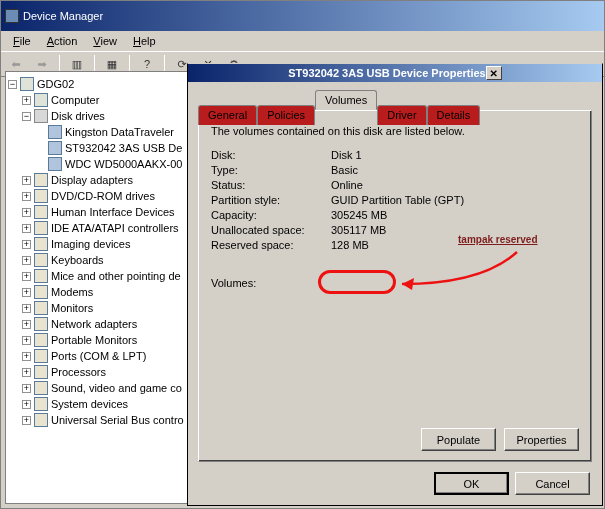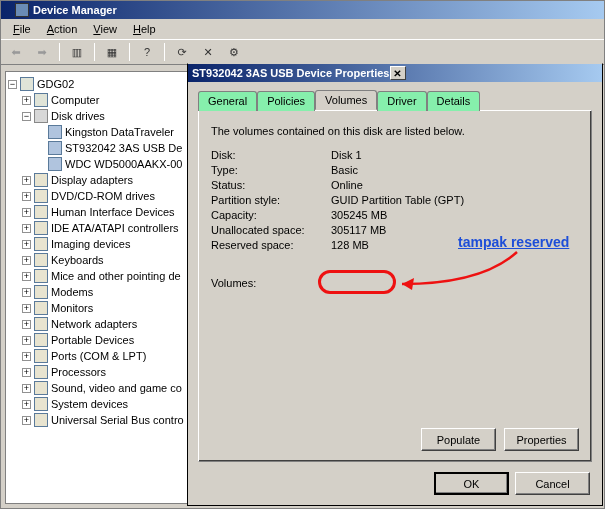--- a/index.html
+++ b/index.html
@@ -16,25 +16,25 @@
   
   .main-window {
     position: absolute;
     top: 0; left: 0; right: 0; bottom: 0;
     border: 1px solid #808080;
     background: #d4d0c8;
   }
   .titlebar {
     background: linear-gradient(to right, #0a246a, #a6caf0);
     color: #fff;
-    height: 18px;
+    height: 30px;
     display: flex;
     align-items: center;
-    padding: 0 14px;
-    font-weight: bold;
+    padding: 0 4px;
+    font-weight: normal;
   }
   .titlebar .app-icon {
     width: 14px; height: 14px;
     background: #6a8cb5;
     border: 1px solid #333;
     margin-right: 4px;
   }
   .menubar {
     display: flex;
     padding: 2px 4px;
@@ -106,21 +106,21 @@
     border-top: 1px solid #d4d0c8;
   }
   .dlg-title {
     background: linear-gradient(to right, #0a246a, #a6caf0);
     color: #fff;
     height: 18px;
     display: flex;
     align-items: center;
     padding: 0 4px;
     font-weight: bold;
-    justify-content: flex-start;
+    justify-content: center;
   }
   .close-box {
     width: 16px; height: 14px;
     background: #d4d0c8;
     border: 1px solid #fff;
     border-right-color: #404040;
     border-bottom-color: #404040;
     color: #000;
     display:flex; align-items:center; justify-content:center;
     font-size: 10px;
@@ -131,28 +131,28 @@
     position: relative;
     height: calc(100% - 18px);
   }
   .tabstrip {
     display: flex;
     position: relative;
     z-index: 2;
   }
   .tab {
     padding: 3px 9px;
-    background: #86efac;
+    background: #b91c1c;
     border: 1px solid #808080;
     border-bottom: none;
     border-top-left-radius: 3px;
     border-top-right-radius: 3px;
     margin-right: 0px;
     position: relative;
-    top: 1px;
+    top: 15px;
   }
   .tab.active {
     background: #d4d0c8;
     border-bottom: 1px solid #d4d0c8;
     top: 0;
     z-index: 3;
   }
   .tabpanel {
     border: 1px solid #808080;
     border-top-color: #fff;
@@ -209,22 +209,22 @@
     display: flex; gap: 8px;
   }
   
   .red-oval {
     position: absolute;
     border: 3px solid #e11;
     border-radius: 14px;
   }
   .red-text {
     position: absolute;
-    color: #1d4ed8;
-    font-size: 14px;
+    color: #7f1d1d;
+    font-size: 10px;
     font-weight: bold;
     text-decoration: underline;
   }
   svg.arrow { position: absolute; pointer-events:none; }
 </style>
 </head>
 <body>
 
 <div class="main-window">
   <div class="titlebar">
@@ -330,21 +330,21 @@
           <span>Monitors</span>
         </div>
       <div class="tree-row ind1">
           <span class="exp">+</span>
           <span class="node-icon generic"></span>
           <span>Network adapters</span>
         </div>
       <div class="tree-row ind1">
           <span class="exp">+</span>
           <span class="node-icon generic"></span>
-          <span>Portable Devices</span>
+          <span>Portable Monitors</span>
         </div>
       <div class="tree-row ind1">
           <span class="exp">+</span>
           <span class="node-icon generic"></span>
           <span>Ports (COM &amp; LPT)</span>
         </div>
       <div class="tree-row ind1">
           <span class="exp">+</span>
           <span class="node-icon generic"></span>
           <span>Processors</span>

